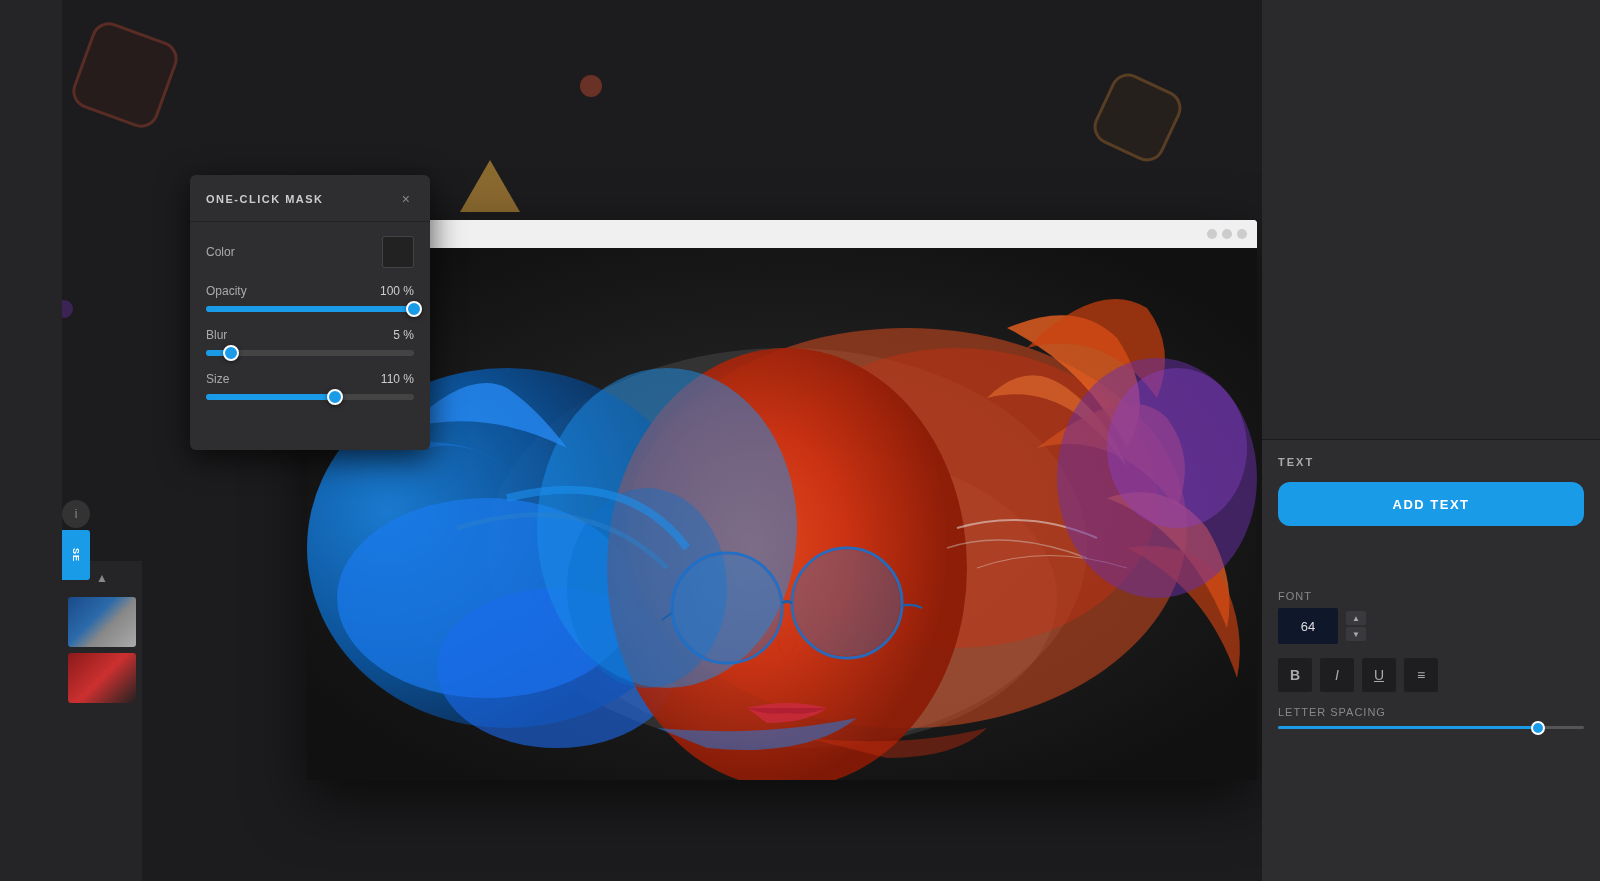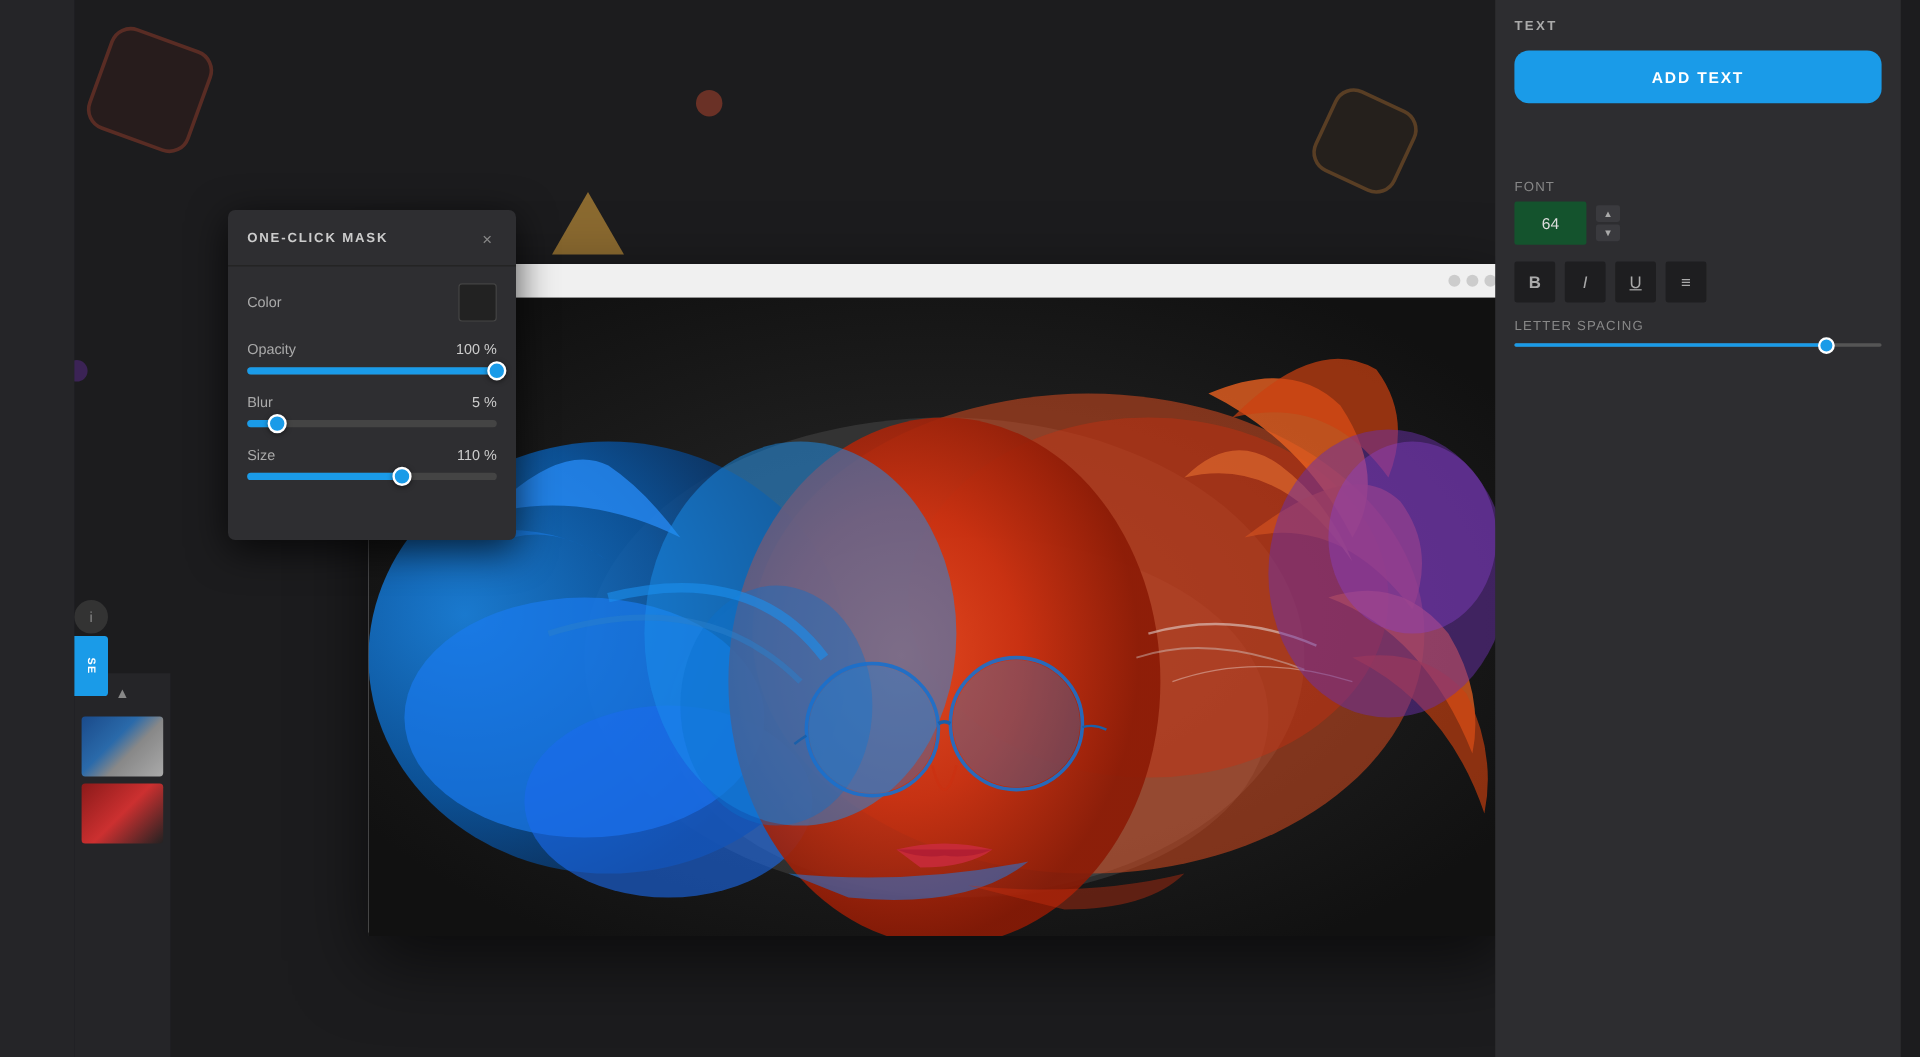--- a/index.html
+++ b/index.html
@@ -95,27 +95,27 @@
       display: flex;
       flex-direction: column;
       align-items: center;
       padding-top: 20px;
       z-index: 10;
     }
 
     
     .right-panel {
       position: absolute;
-      right: 16px; top: 0;
+      right: 0; top: 0;
       width: 338px;
       height: 881px;
       background: #2a2a2d;
       z-index: 10;
       display: flex;
-      flex-direction: row;
+      flex-direction: column;
     }
     .right-panel-top {
       height: 440px;
       background: #2a2a2d;
       border-bottom: 1px solid #1a1a1c;
     }
     .right-panel-bottom {
       flex: 1;
       background: #2d2d30;
       padding: 16px;
@@ -164,21 +164,21 @@
     }
     .font-size-row {
       display: flex;
       align-items: center;
       gap: 8px;
       margin-bottom: 14px;
     }
     .font-size-input {
       width: 60px;
       height: 36px;
-      background: #14532d;
+      background: #0f172a;
       color: #ddd;
       border: none;
       padding: 0 8px;
       font-size: 13px;
       border-radius: 2px;
       text-align: center;
     }
     .font-size-arrows {
       display: flex;
       flex-direction: column;

